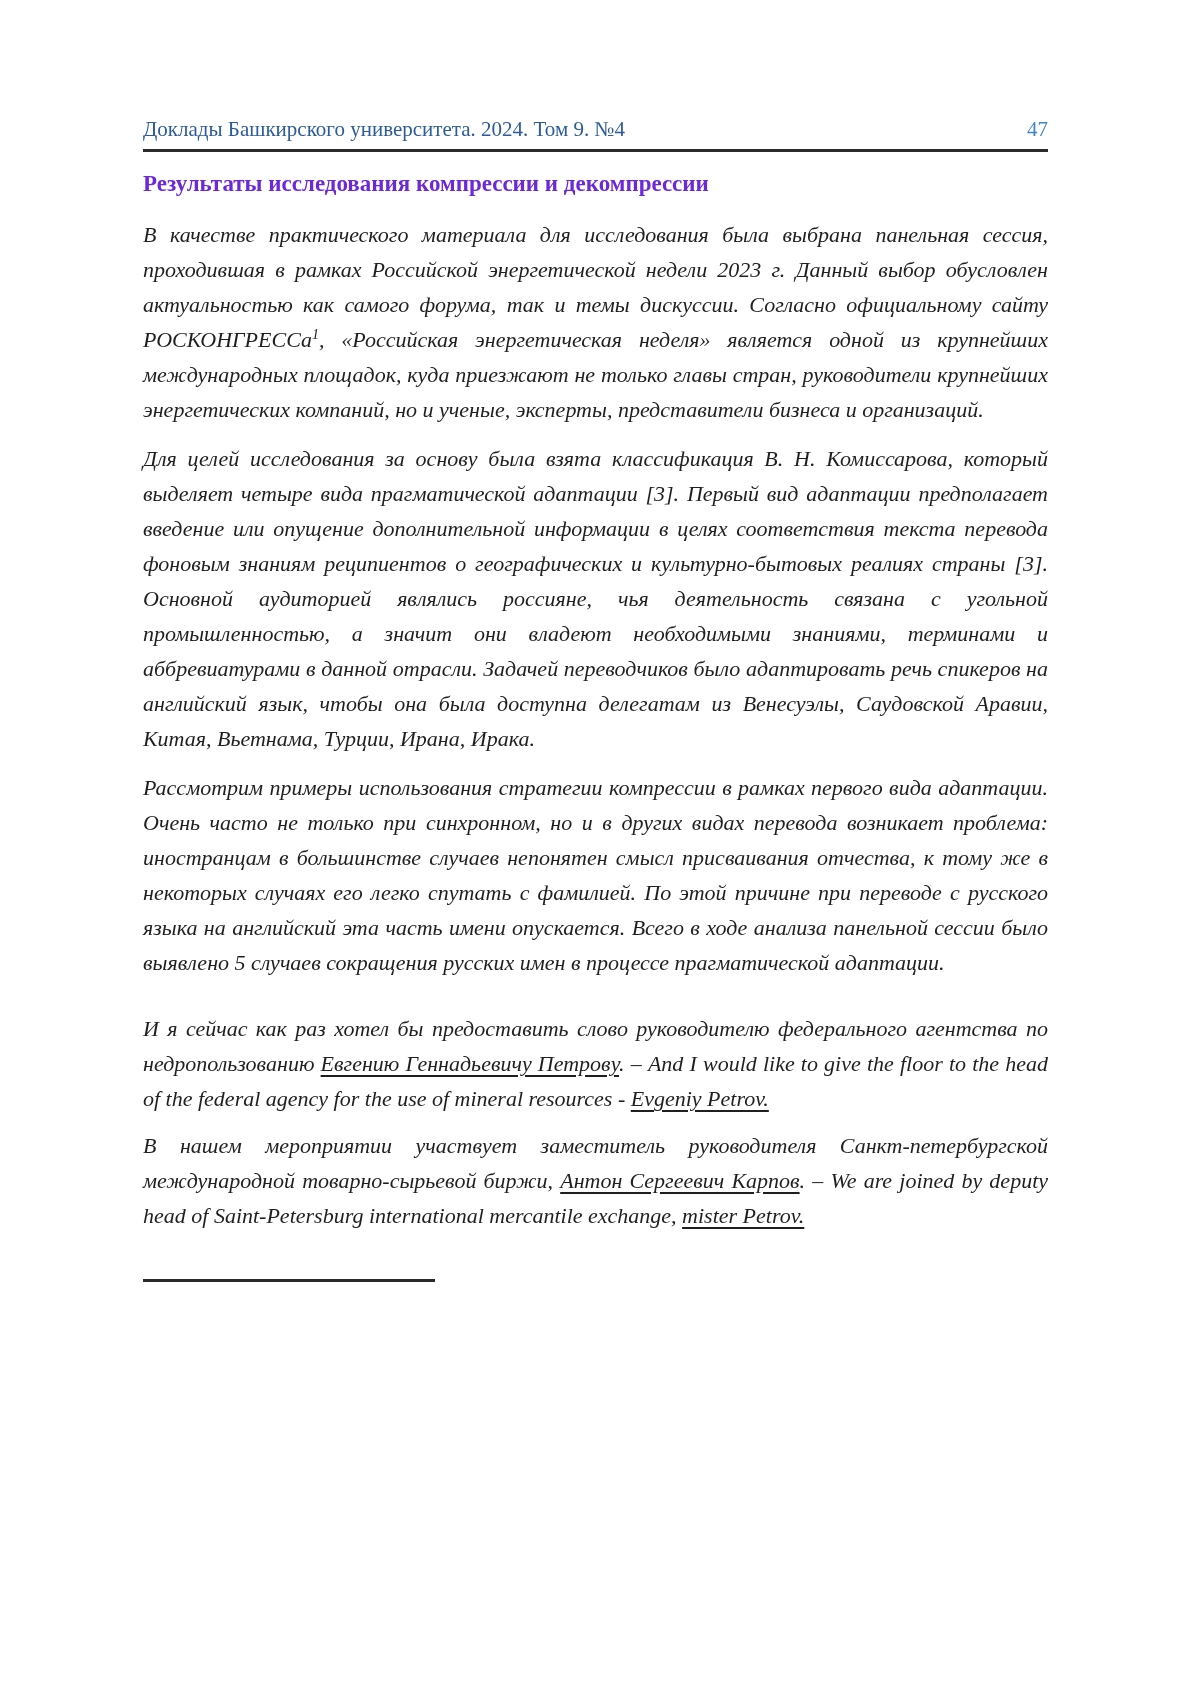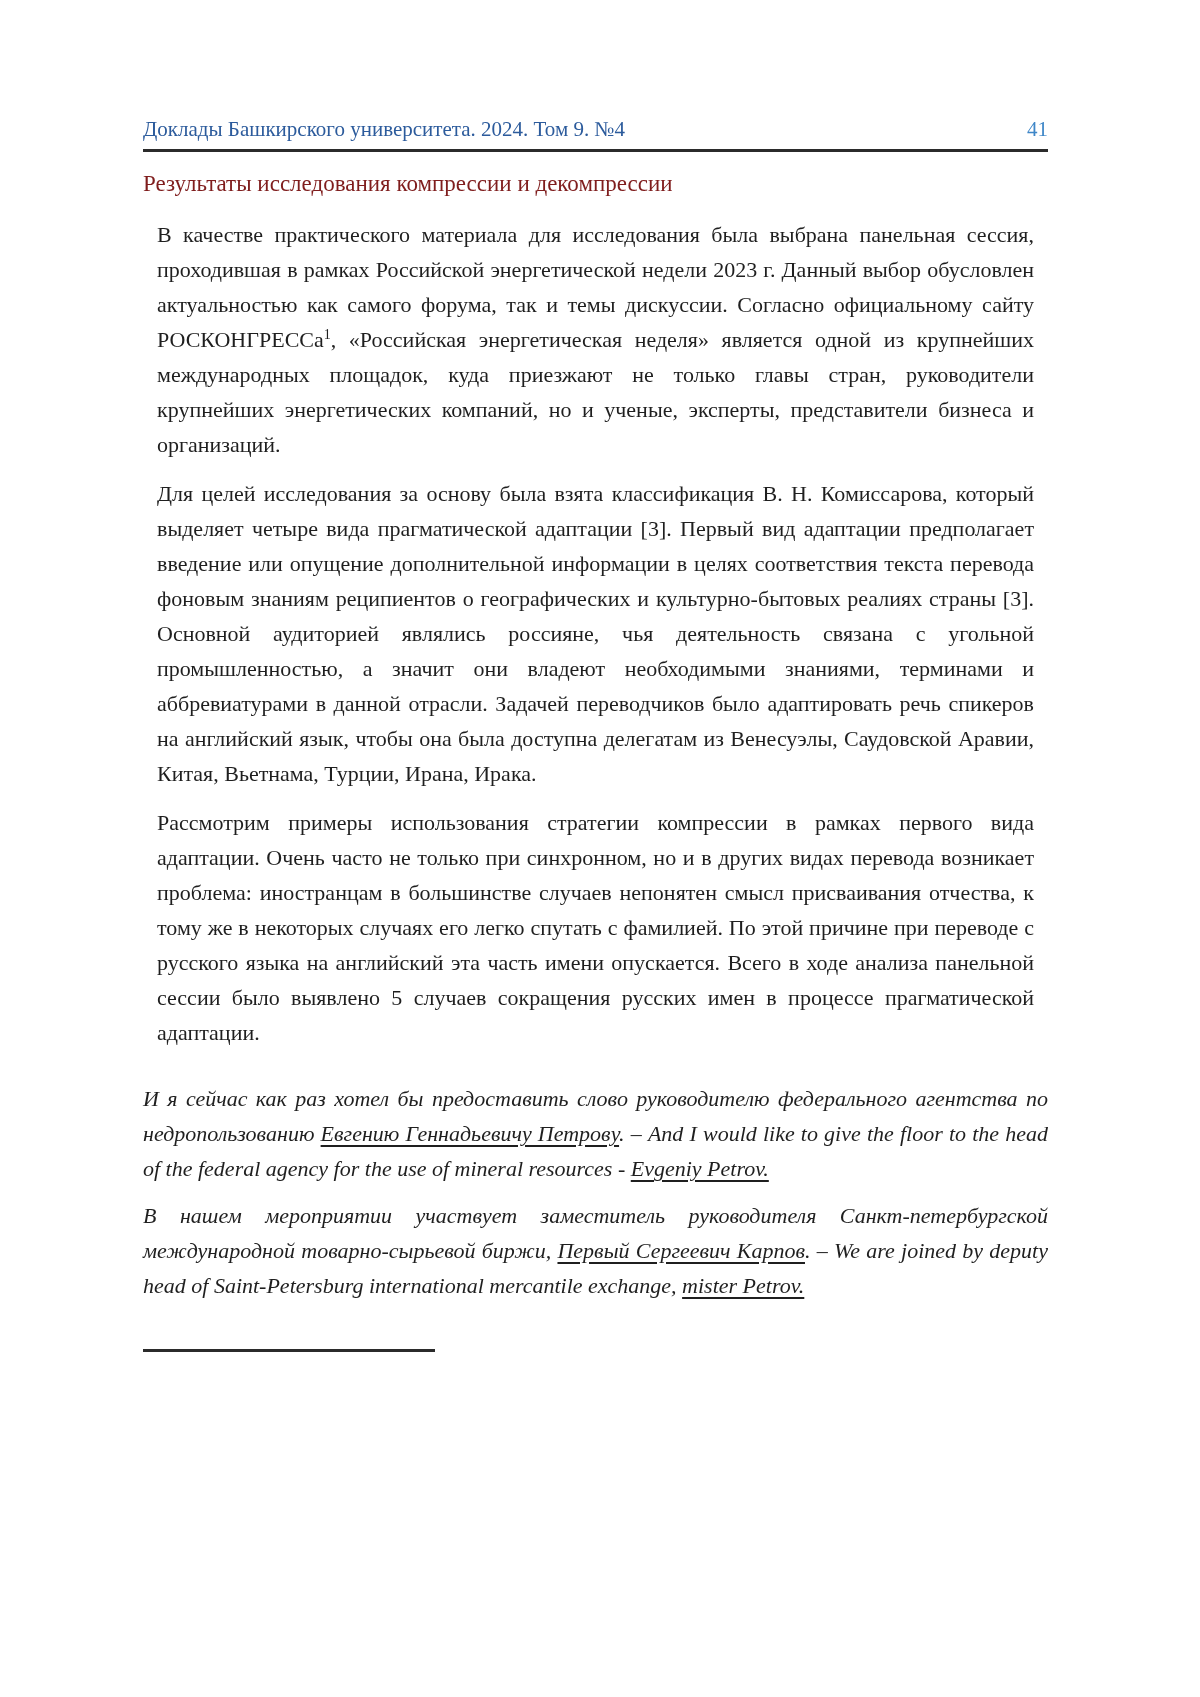--- a/index.html
+++ b/index.html
@@ -38,27 +38,27 @@
   .running-head .pagenum{ color:var(--pagenum-blue); }
   .header-rule{
     border:none;
     border-top:3px solid var(--rule);
     margin:9px 0 0 0;
   }
   
   h1.section-heading{
     margin:13px 0 0 0;
     font-size:23px;
-    font-weight:normal;
+    font-weight:bold;
     line-height:38px;
-    color:#7f1d1d;
+    color:#6d28d9;
   }
   h1.section-heading span{ display:block; }
   
-  .body-text{ margin:14px; }
+  .body-text{ margin:0;font-style:italic; }
   p.body-paragraph{
     margin:14px 0 0 0;
     font-size:22px;
     line-height:35px;
     text-align:justify;
   }
   p.body-paragraph sup{
     font-size:14px;
     line-height:0;
     vertical-align:super;
@@ -94,36 +94,36 @@
     margin-right:3px;
   }
 </style>
 </head>
 <body>
 
 <div class="page">
 
   <div class="running-head">
     <span class="journal">Доклады Башкирского университета. 2024. Том 9. №4</span>
-    <span class="pagenum">41</span>
+    <span class="pagenum">47</span>
   </div>
 
   <hr class="header-rule">
 
   <h1 class="section-heading">
     <span>Результаты исследования компрессии и декомпрессии</span>
   </h1>
 
   <div class="body-text" id="paragraphs">
       <p class="body-paragraph"><span>В качестве практического материала для исследования была выбрана панельная сессия, проходившая в рамках Российской энергетической недели 2023 г. Данный выбор обусловлен актуальностью как самого форума, так и темы дискуссии. Согласно официальному сайту РОСКОНГРЕССа</span><sup>1</sup><span>, «Российская энергетическая неделя» является одной из крупнейших международных площадок, куда приезжают не только главы стран, руководители крупнейших энергетических компаний, но и ученые, эксперты, представители бизнеса и организаций.</span></p>
       <p class="body-paragraph"><span>Для целей исследования за основу была взята классификация В. Н. Комиссарова, который выделяет четыре вида прагматической адаптации [3]. Первый вид адаптации предполагает введение или опущение дополнительной информации в целях соответствия текста перевода фоновым знаниям реципиентов о географических и культурно-бытовых реалиях страны [3]. Основной аудиторией являлись россияне, чья деятельность связана с угольной промышленностью, а значит они владеют необходимыми знаниями, терминами и аббревиатурами в данной отрасли. Задачей переводчиков было адаптировать речь спикеров на английский язык, чтобы она была доступна делегатам из Венесуэлы, Саудовской Аравии, Китая, Вьетнама, Турции, Ирана, Ирака.</span></p>
       <p class="body-paragraph"><span>Рассмотрим примеры использования стратегии компрессии в рамках первого вида адаптации. Очень часто не только при синхронном, но и в других видах перевода возникает проблема: иностранцам в большинстве случаев непонятен смысл присваивания отчества, к тому же в некоторых случаях его легко спутать с фамилией. По этой причине при переводе с русского языка на английский эта часть имени опускается. Всего в ходе анализа панельной сессии было выявлено 5 случаев сокращения русских имен в процессе прагматической адаптации.</span></p>
     </div>
 
   <div class="examples" id="examples">
       <p class="example-paragraph"><span>И я сейчас как раз хотел бы предоставить слово руководителю федерального агентства по недропользованию </span><span class="u">Евгению Геннадьевичу Петрову</span><span>. – And I would like to give the floor to the head of the federal agency for the use of mineral resources - </span><span class="u">Evgeniy Petrov.</span></p>
-      <p class="example-paragraph"><span>В нашем мероприятии участвует заместитель руководителя Санкт-петербургской международной товарно-сырьевой биржи, </span><span class="u">Первый Сергеевич Карпов</span><span>. – We are joined by deputy head of Saint-Petersburg international mercantile exchange, </span><span class="u">mister Petrov.</span></p>
+      <p class="example-paragraph"><span>В нашем мероприятии участвует заместитель руководителя Санкт-петербургской международной товарно-сырьевой биржи, </span><span class="u">Антон Сергеевич Карпов</span><span>. – We are joined by deputy head of Saint-Petersburg international mercantile exchange, </span><span class="u">mister Petrov.</span></p>
     </div>
 
   <hr class="footnote-rule">
 
 
 </div>
 
 </body></html>

